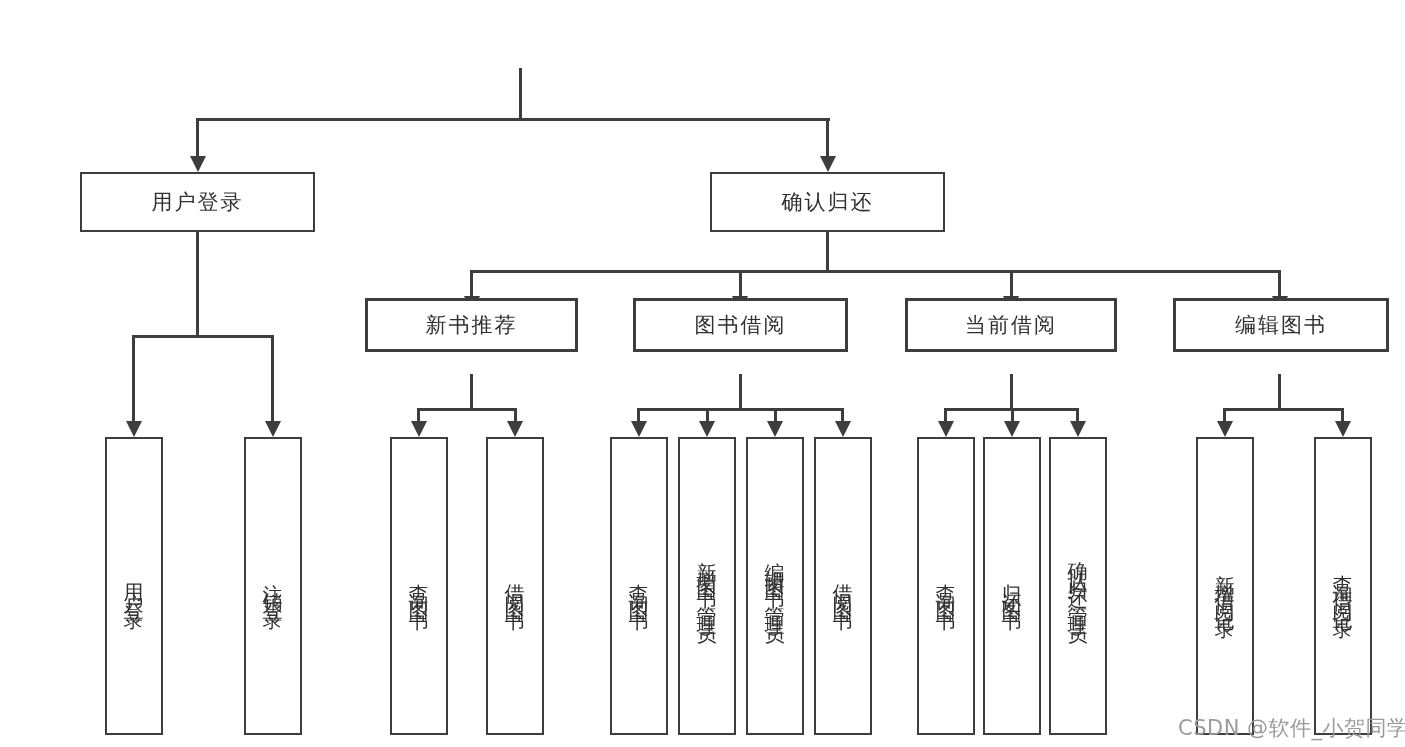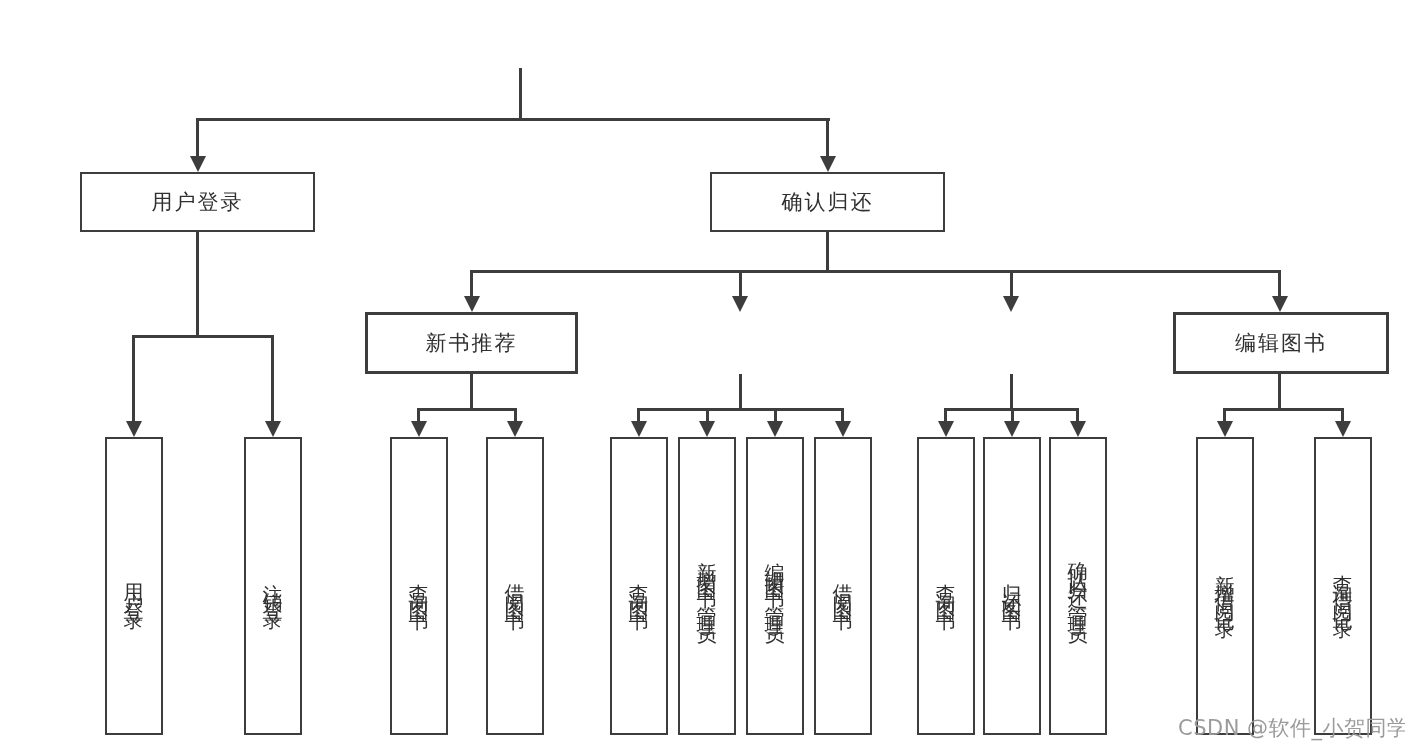--- a/index.html
+++ b/index.html
@@ -19,21 +19,21 @@
     box-sizing:border-box;
     border:2px solid var(--line,#3d3d3d);
     background:#fff;
     display:flex;
     align-items:center;
     justify-content:center;
     color:var(--text,#303030);
   }
   .root{left:20px;top:13px;width:1003px;height:55px;font-size:21px;letter-spacing:2px;}
   .l2{top:172px;width:235px;height:60px;font-size:21px;letter-spacing:2px;}
-  .l3{top:312px;height:62px;border-width:3px;font-size:21px;letter-spacing:2px;align-items:center;}
+  .l3{top:298px;height:54px;border-width:3px;font-size:21px;letter-spacing:2px;align-items:center;}
   .leaf{top:437px;width:58px;height:298px;}
   .vtext{
     writing-mode:vertical-rl;
     text-orientation:mixed;
     font-size:20px;
     line-height:1;
     letter-spacing:9px;
     white-space:nowrap;
   }
   .hline{position:absolute;height:3px;background:var(--line,#3d3d3d);}
@@ -86,20 +86,26 @@
   <div class="vline" style="left:739px;top:270px;height:28px"></div>
   <div class="vline" style="left:1010px;top:270px;height:28px"></div>
   <div class="vline" style="left:1278px;top:270px;height:28px"></div>
   <div class="ah" style="left:464px;top:296px"></div>
   <div class="ah" style="left:732px;top:296px"></div>
   <div class="ah" style="left:1003px;top:296px"></div>
   <div class="ah" style="left:1272px;top:296px"></div>
 
   <div class="box l3" style="left:365px;width:213px">
     <span>新书推荐</span>
+  </div>
+  <div class="box l3" style="left:633px;width:215px">
+    <span>图书借阅</span>
+  </div>
+  <div class="box l3" style="left:905px;width:212px">
+    <span>当前借阅</span>
   </div>
   <div class="box l3" style="left:1173px;width:216px">
     <span>编辑图书</span>
   </div>
 
   <div class="vline" style="left:470px;top:374px;height:34px"></div>
   <div class="hline" style="left:417px;top:408px;width:99px"></div>
   <div class="vline" style="left:417px;top:408px;height:15px"></div>
   <div class="vline" style="left:514px;top:408px;height:15px"></div>
   <div class="ah" style="left:411px;top:421px"></div>

